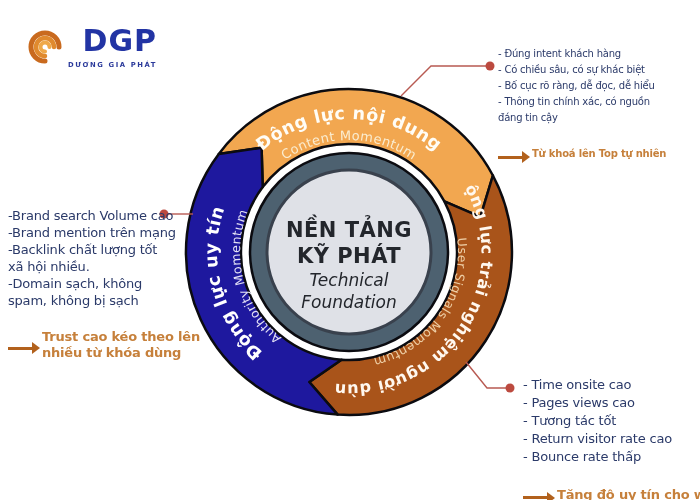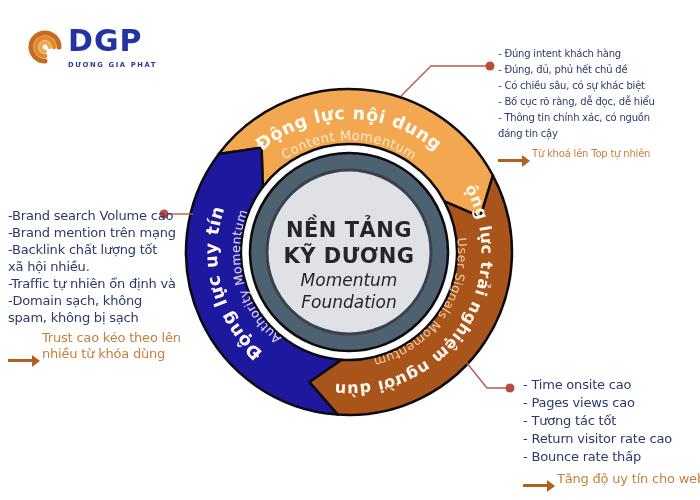--- a/index.html
+++ b/index.html
@@ -2,42 +2,42 @@
 <html><head>
 <meta charset="utf-8">
 <style>
   html,body{margin:0;padding:0;}
   body{
     width:700px;height:500px;position:relative;overflow:hidden;
     background:#ffffff;
     font-family:"DejaVu Sans","Liberation Sans",sans-serif;
   }
   
-  .logo{position:absolute;left:26px;top:27px;display:flex;align-items:flex-start;gap:4px;}
+  .logo{position:absolute;left:26px;top:27px;display:flex;align-items:flex-start;gap:4px;text-align:right;}
   .logo-text-wrap{display:flex;flex-direction:column;}
   .logo-text{font-size:30px;font-weight:bold;color:#2234a4;letter-spacing:1px;line-height:28px;}
   .logo-subtext{font-size:6.8px;font-weight:bold;color:#2b3a9b;letter-spacing:1.6px;margin-top:6px;}
   
   #wheel-svg{position:absolute;left:0;top:0;}
   .seg{stroke:#0b0b10;stroke-width:2.5;stroke-linejoin:round;}
   .curve-main{font-family:"DejaVu Sans","Liberation Sans",sans-serif;font-weight:bold;letter-spacing:.6px;}
   .curve-sub{font-family:"DejaVu Sans","Liberation Sans",sans-serif;letter-spacing:.4px;}
   .connector{stroke:#b85a52;stroke-width:1.4;fill:none;}
   .connector-dot{fill:#bc4a3f;}
   
   .center-label{position:absolute;left:249px;top:217px;width:200px;text-align:center;color:#23262c;}
   .center-title{font-size:21px;font-weight:bold;line-height:26px;letter-spacing:.5px;}
   .center-sub{font-size:17px;font-style:italic;line-height:22px;}
   
   .note{position:absolute;color:#2b3a69;letter-spacing:-0.2px;}
   .note .line{white-space:nowrap;}
   .note-content{left:498px;top:46px;font-size:10px;line-height:16px;}
   .note-authority{left:8px;top:207px;font-size:13px;line-height:17px;}
   .note-user{left:523px;top:376px;font-size:13px;line-height:18px;}
-  .conclusion{display:flex;align-items:flex-end;margin-top:4px;color:#c6803b;font-weight:normal;}
+  .conclusion{display:flex;align-items:center;margin-top:20px;color:#c6803b;font-weight:bold;}
   .conclusion .ctext{white-space:nowrap;line-height:16px;}
   .note-user .conclusion .ctext{line-height:17px;}
   .arrow-icon{display:inline-block;position:relative;width:25px;height:3px;background:#b2611c;
     margin-right:9px;margin-top:6px;flex:0 0 auto;}
   .arrow-icon::after{content:"";position:absolute;right:-7px;top:-4.5px;
     border-left:8px solid #b2611c;border-top:6px solid transparent;border-bottom:6px solid transparent;}
 </style>
 </head>
 <body>
 
@@ -96,47 +96,45 @@
 
   <line class="connector" x1="167" y1="214" x2="193" y2="214"></line>
   <circle class="connector-dot" cx="164" cy="214" r="4.5"></circle>
 
   <polyline class="connector" points="466,362 487,388 506,388"></polyline>
   <circle class="connector-dot" cx="510" cy="388" r="4.5"></circle>
 </svg>
 
 <div class="center-label">
   <div class="center-title">NỀN TẢNG</div>
-  <div class="center-title">KỸ DƯƠNG</div>
-  <div class="center-sub">Momentum</div>
+  <div class="center-title">KỸ PHÁT</div>
+  <div class="center-sub">Technical</div>
   <div class="center-sub">Foundation</div>
 </div>
 
 <div class="note note-content">
   <div>
       <div class="line">- Đúng intent khách hàng</div>
-      <div class="line">- Đúng, đủ, phủ hết chủ đề</div>
       <div class="line">- Có chiều sâu, có sự khác biệt</div>
       <div class="line">- Bố cục rõ ràng, dễ đọc, dễ hiểu</div>
       <div class="line">- Thông tin chính xác, có nguồn</div>
       <div class="line">đáng tin cậy</div>
     </div>
   <div class="conclusion">
     <span class="arrow-icon"></span>
     <span class="ctext">Từ khoá lên Top tự nhiên</span>
   </div>
 </div>
 
 <div class="note note-authority">
   <div>
       <div class="line">-Brand search Volume cao</div>
       <div class="line">-Brand mention trên mạng</div>
       <div class="line">-Backlink chất lượng tốt</div>
       <div class="line">xã hội nhiều.</div>
-      <div class="line">-Traffic tự nhiên ổn định và</div>
       <div class="line">-Domain sạch, không</div>
       <div class="line">spam, không bị sạch</div>
     </div>
   <div class="conclusion">
     <span class="arrow-icon"></span>
     <span class="ctext">
       <div>Trust cao kéo theo lên</div>
       <div>nhiều từ khóa dùng</div>
     </span>
   </div>

